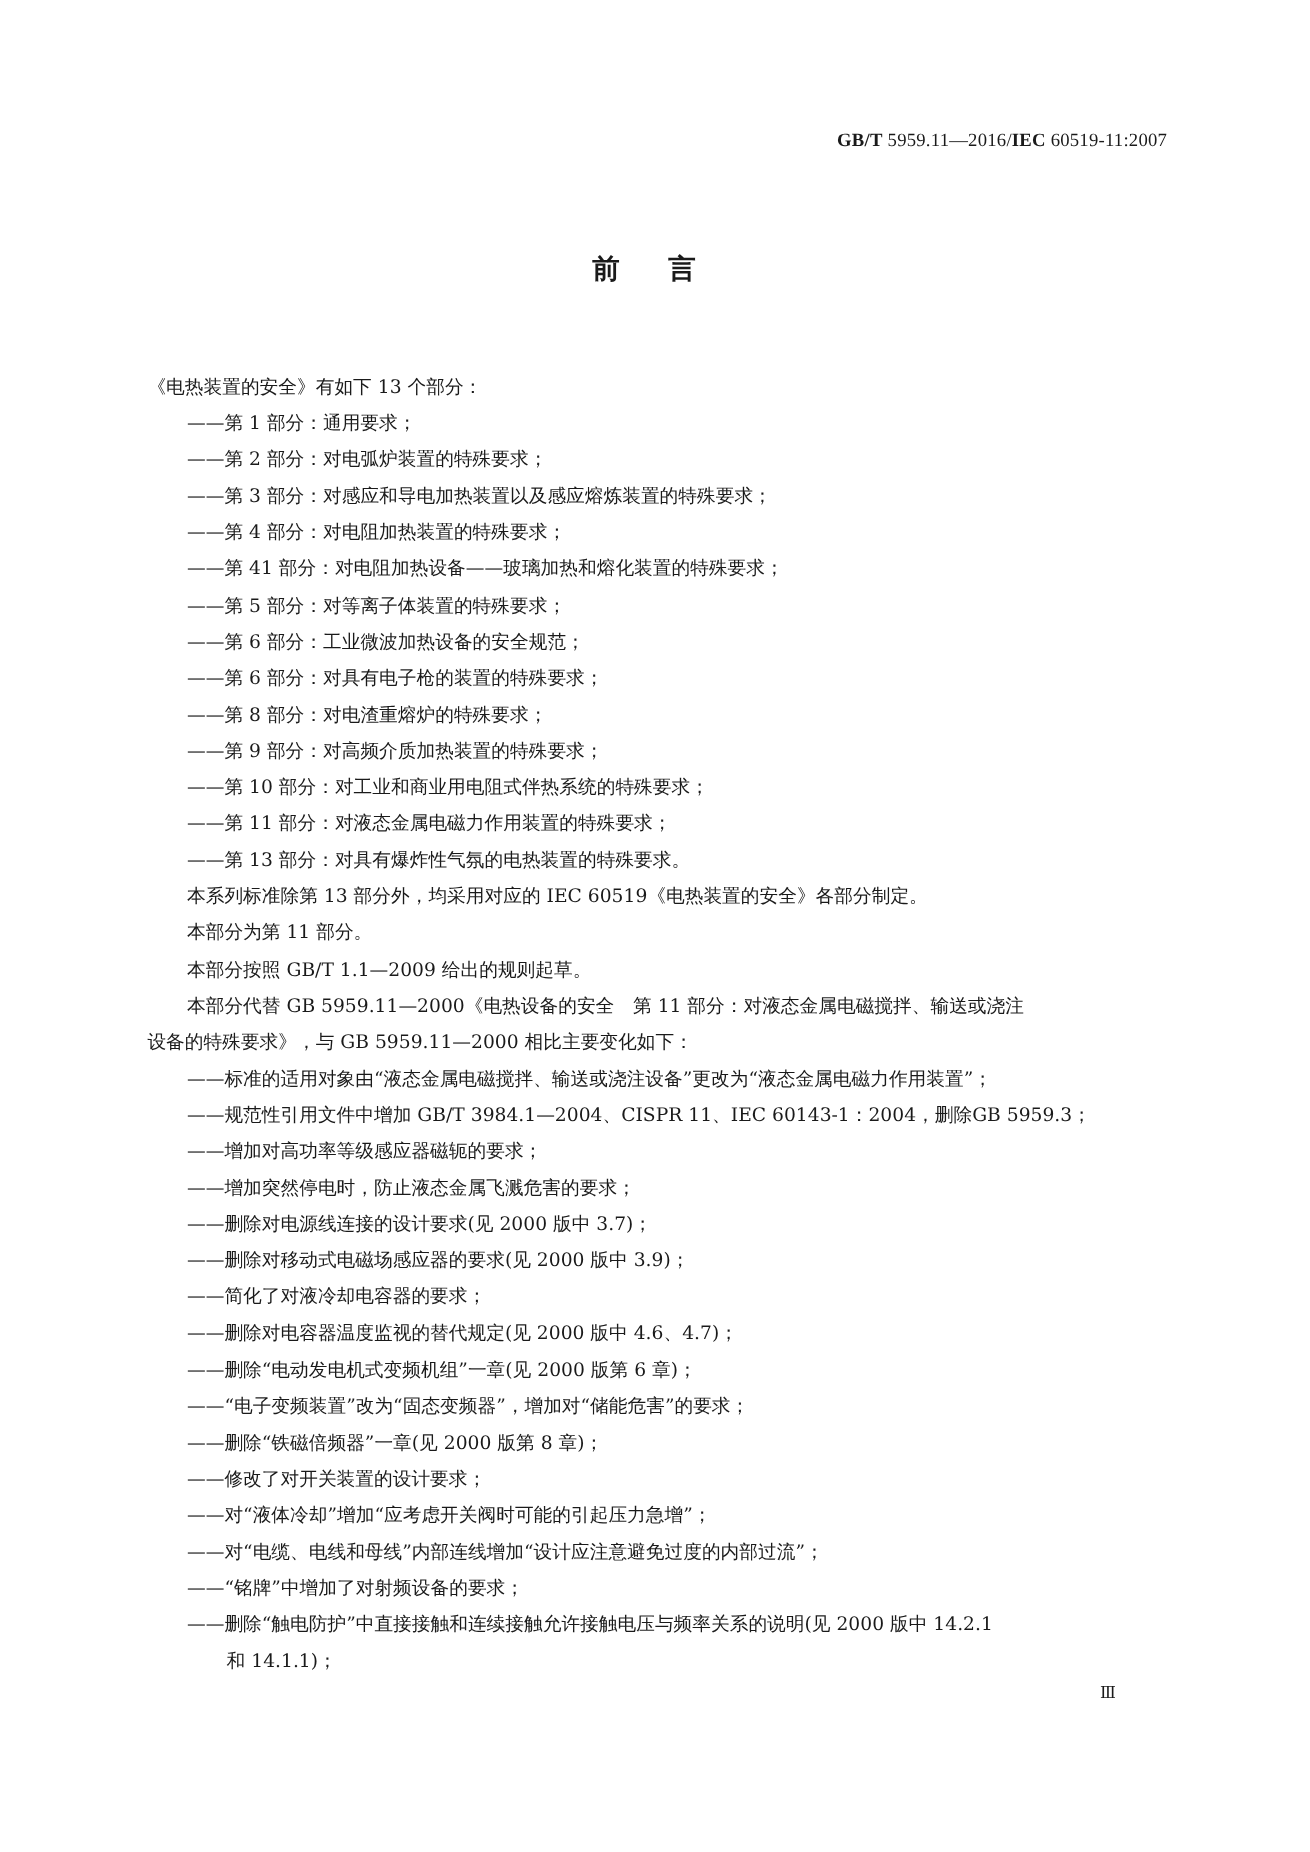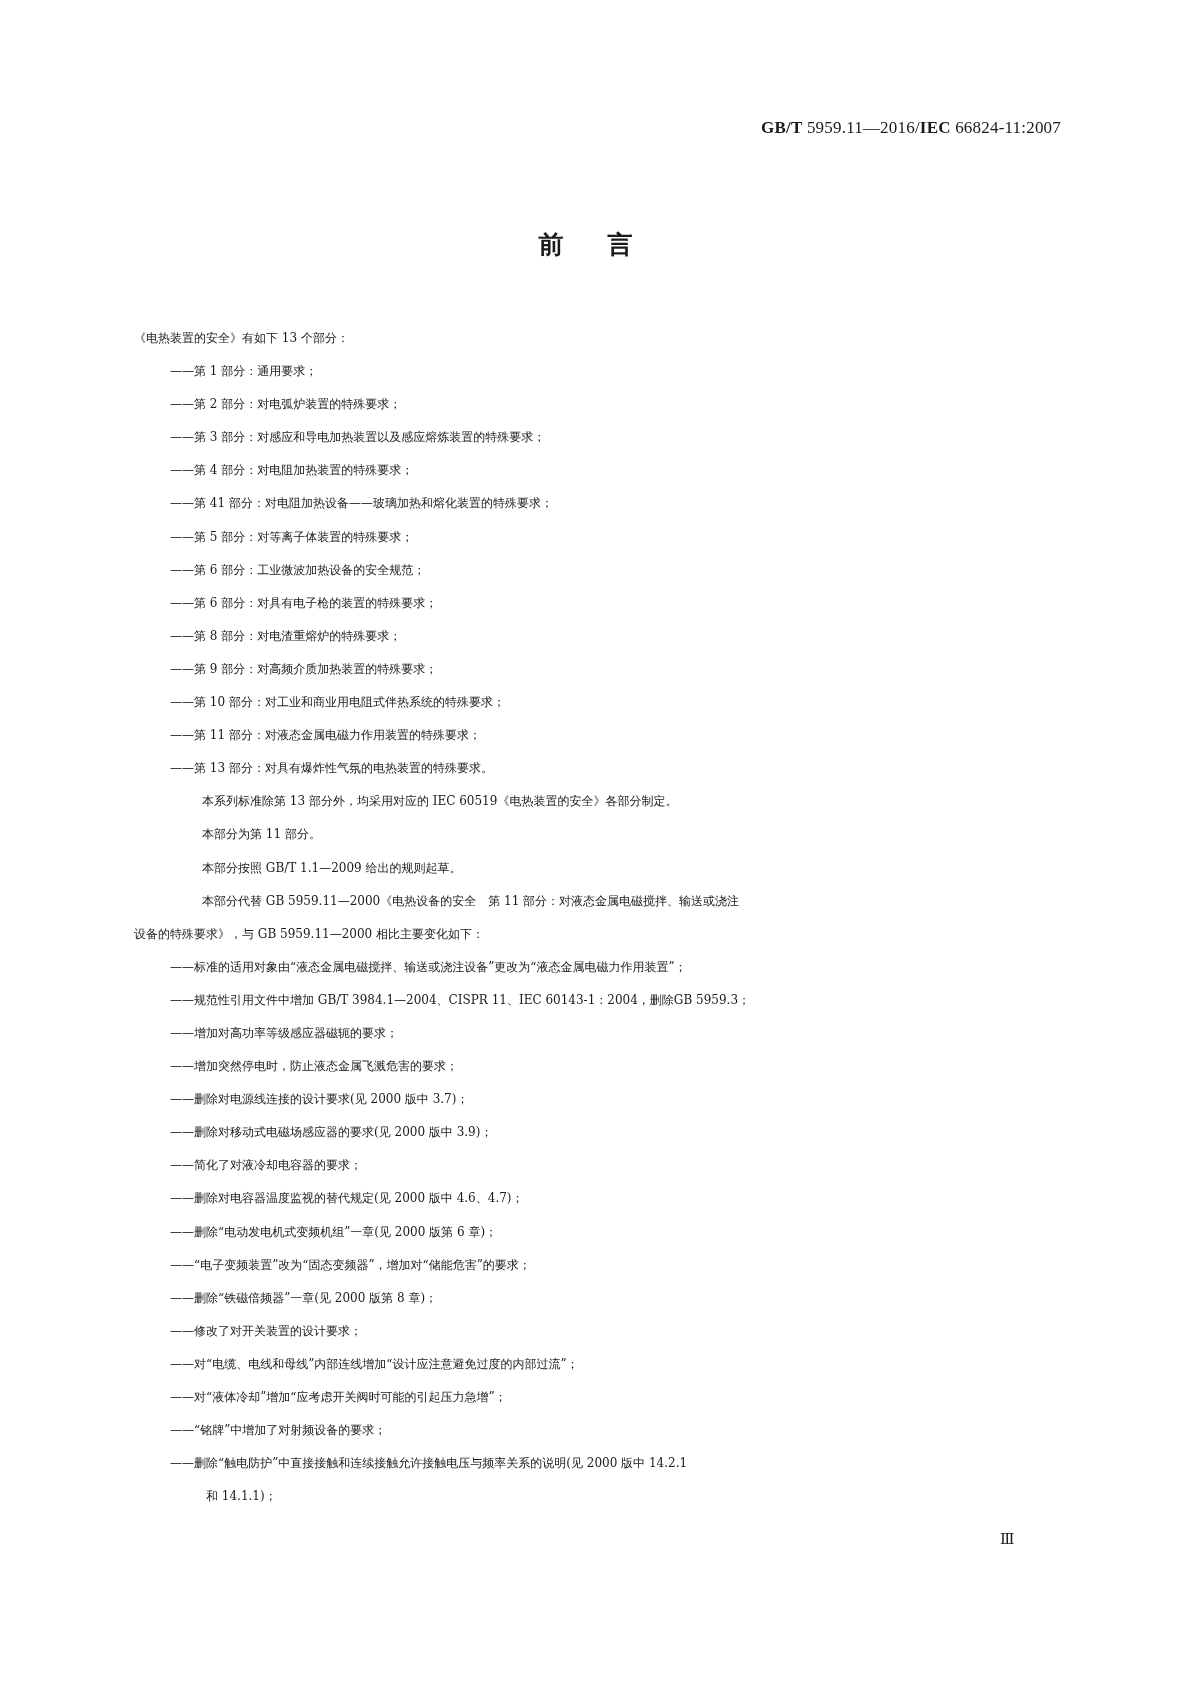--- a/index.html
+++ b/index.html
@@ -3,33 +3,33 @@
   <meta charset="utf-8">
   <style>
     html, body { margin:0; padding:0; background:#ffffff; }
     body { width:1191px; height:1684px; position:relative; overflow:hidden; color:#1a1a1a;
            font-family:"DejaVu Serif","Liberation Serif",serif; }
     .std-code { position:absolute; top:118px; right:130px; font-size:17px; letter-spacing:0.2px;
                 font-family:"Liberation Serif",serif; }
     .std-code b { font-weight:bold; }
     .title { position:absolute; top:228px; left:0; width:1191px; text-align:center;
              font-family:"DejaVu Sans",sans-serif; font-weight:bold; font-size:25px; letter-spacing:44px; padding-left:24px; box-sizing:border-box; }
-    .body { position:absolute; top:322px; left:170px; width:890px; font-size:12px; }
+    .body { position:absolute; top:336px; left:170px; width:890px; font-size:17px; }
     .line { height:33.1px; line-height:33.1px; white-space:nowrap; }
     .dash { padding-left:0; }
-    .para { padding-left:0;margin-left:32px; }
+    .para { padding-left:0; }
     .cont { margin-left:-36px; }
     .wrap2 { padding-left:36px; }
     .page-num { position:absolute; top:1530px; left:1000px; font-size:15px; font-family:"DejaVu Serif",serif; }
   </style>
 </head>
 <body>
 
 <div class="std-code">
-  <b>GB/T</b><span> 5959.11—2016/</span><b>IEC</b><span> 66824-11:2007</span>
+  <b>GB/T</b><span> 5959.11—2016/</span><b>IEC</b><span> 60519-11:2007</span>
 </div>
 
 <div class="title">前言</div>
 
 <div class="body">
   <div class="line cont">《电热装置的安全》有如下 13 个部分：</div>
 
   <div>
     <div class="line dash">——第 1 部分：通用要求；</div>
     <div class="line dash">——第 2 部分：对电弧炉装置的特殊要求；</div>
@@ -59,21 +59,21 @@
     <div class="line dash">——增加对高功率等级感应器磁轭的要求；</div>
     <div class="line dash">——增加突然停电时，防止液态金属飞溅危害的要求；</div>
     <div class="line dash">——删除对电源线连接的设计要求(见 2000 版中 3.7)；</div>
     <div class="line dash">——删除对移动式电磁场感应器的要求(见 2000 版中 3.9)；</div>
     <div class="line dash">——简化了对液冷却电容器的要求；</div>
     <div class="line dash">——删除对电容器温度监视的替代规定(见 2000 版中 4.6、4.7)；</div>
     <div class="line dash">——删除“电动发电机式变频机组”一章(见 2000 版第 6 章)；</div>
     <div class="line dash">——“电子变频装置”改为“固态变频器”，增加对“储能危害”的要求；</div>
     <div class="line dash">——删除“铁磁倍频器”一章(见 2000 版第 8 章)；</div>
     <div class="line dash">——修改了对开关装置的设计要求；</div>
+    <div class="line dash">——对“液体冷却”增加“应考虑开关阀时可能的引起压力急增”；</div>
     <div class="line dash">——对“电缆、电线和母线”内部连线增加“设计应注意避免过度的内部过流”；</div>
-    <div class="line dash">——对“液体冷却”增加“应考虑开关阀时可能的引起压力急增”；</div>
     <div class="line dash">——“铭牌”中增加了对射频设备的要求；</div>
     <div class="line dash">——删除“触电防护”中直接接触和连续接触允许接触电压与频率关系的说明(见 2000 版中 14.2.1</div>
     <div class="line wrap2">和 14.1.1)；</div>
   </div>
 </div>
 
 <div class="page-num">Ⅲ</div>
 
 </body></html>

